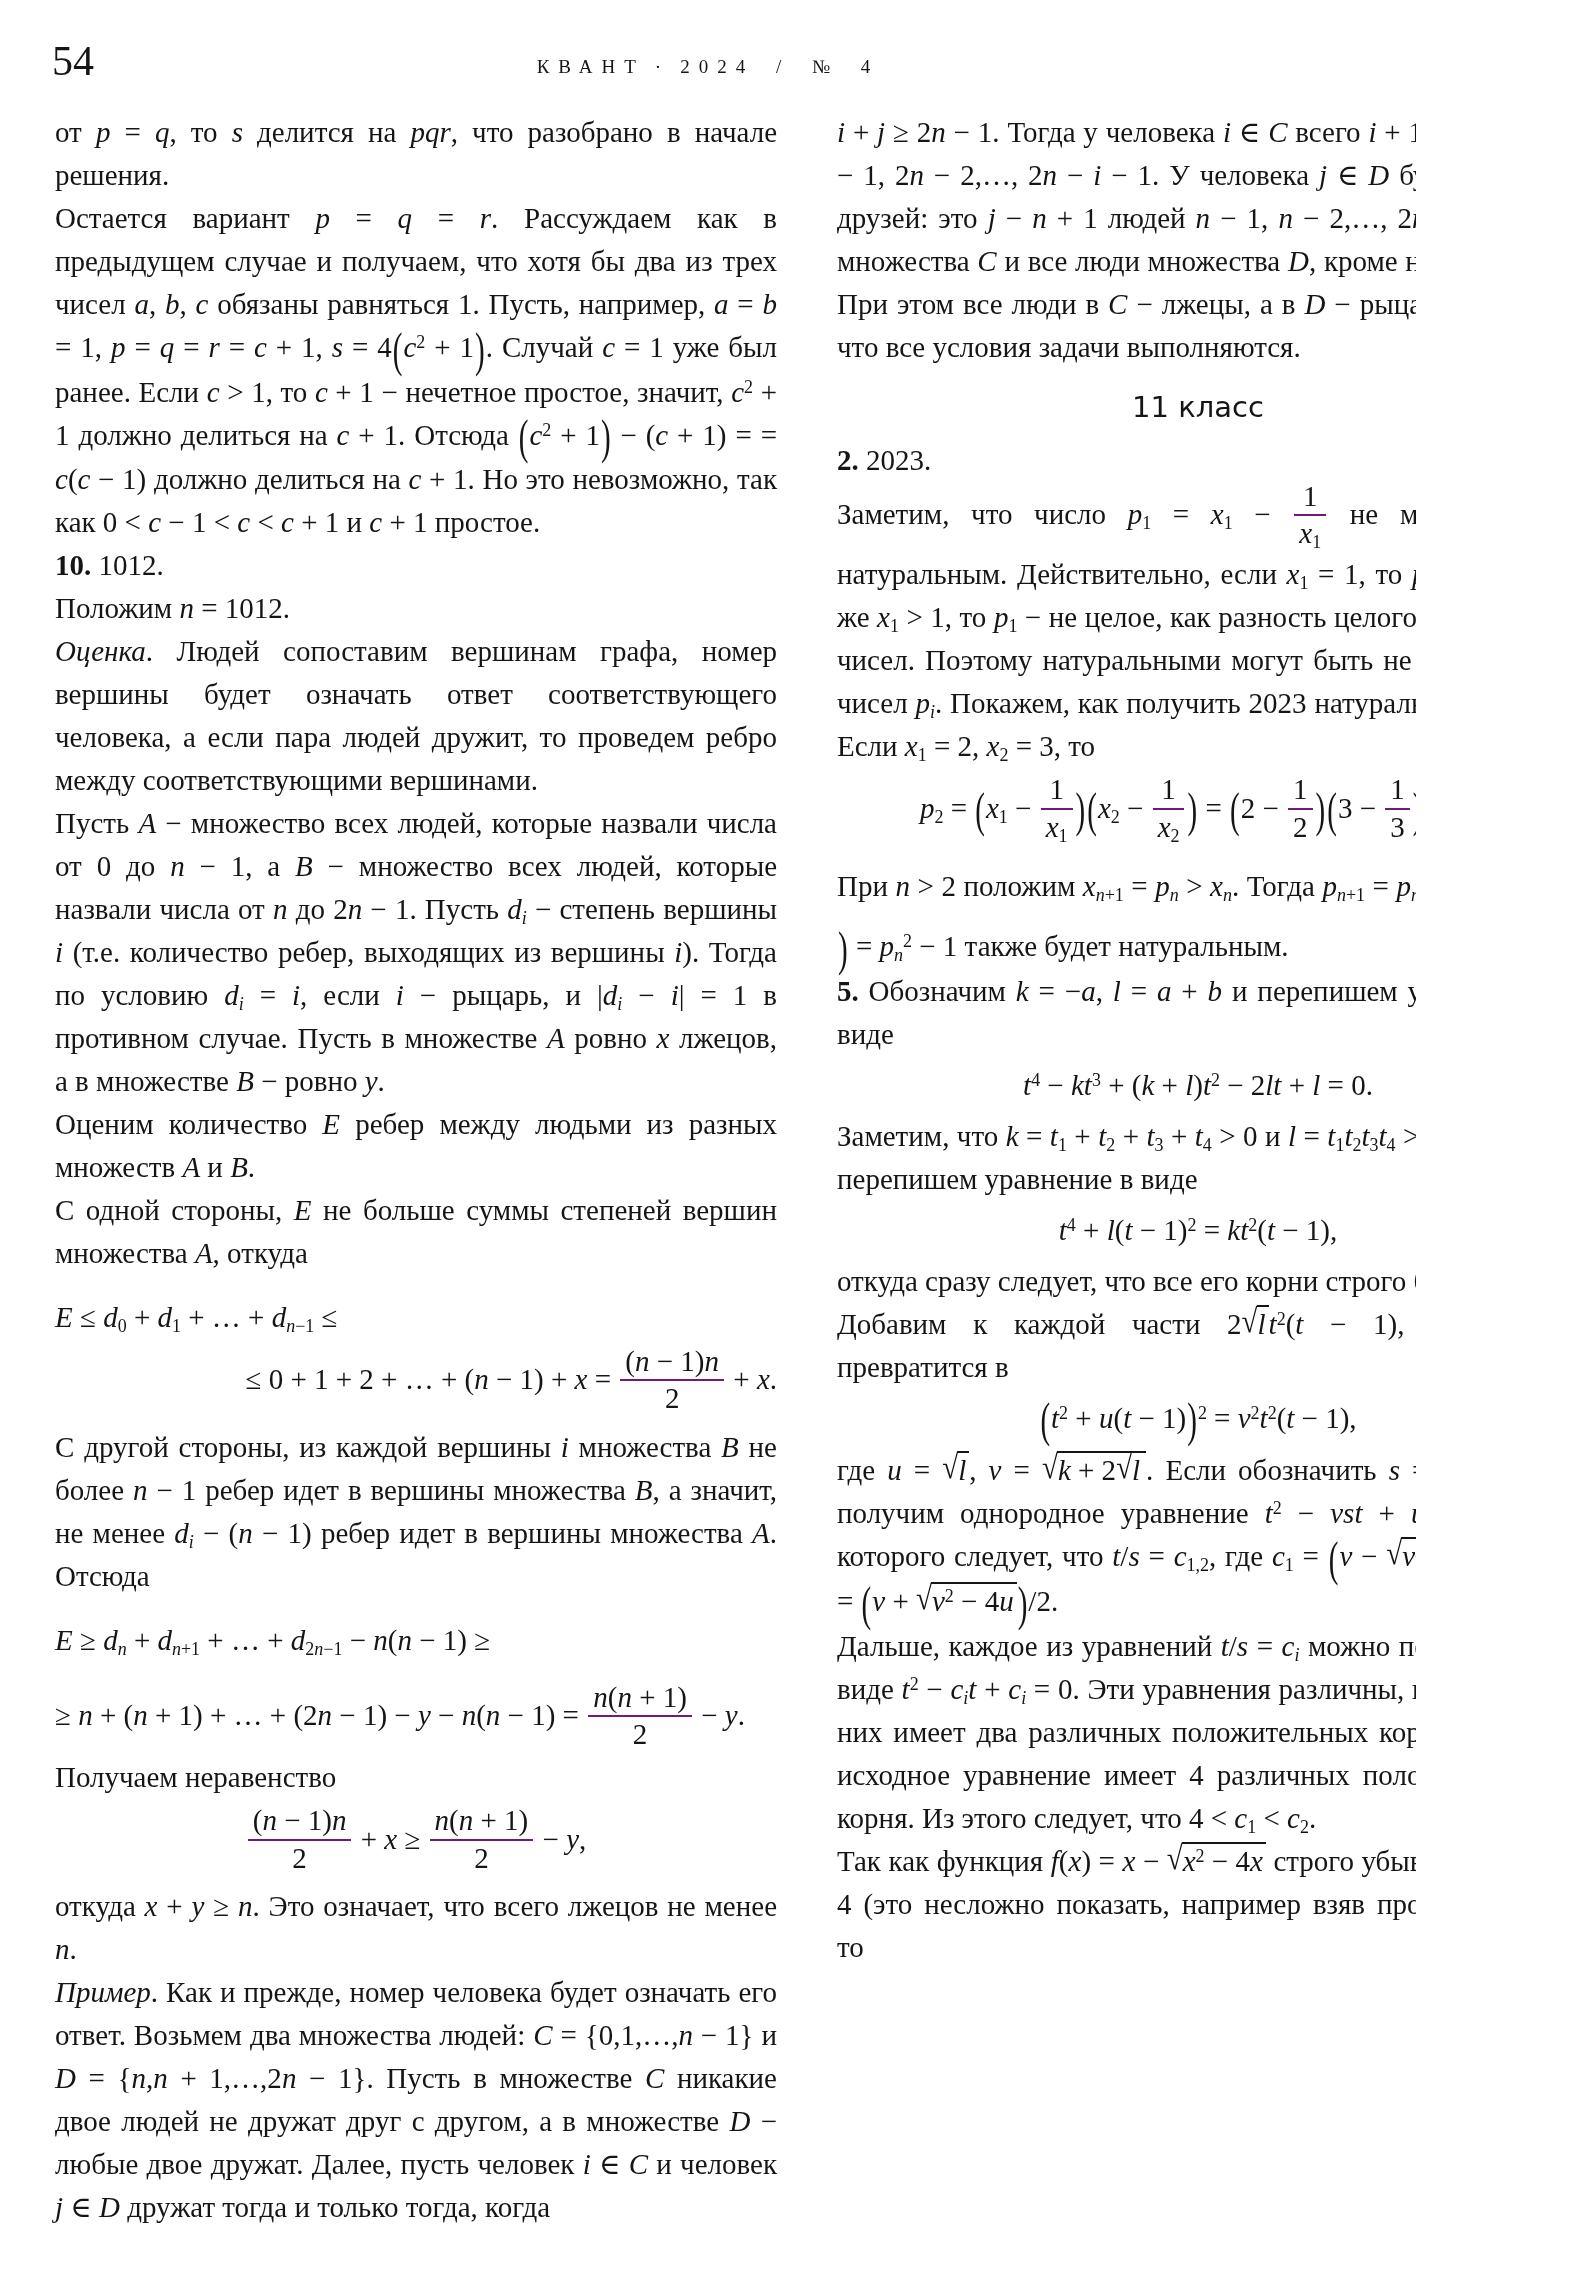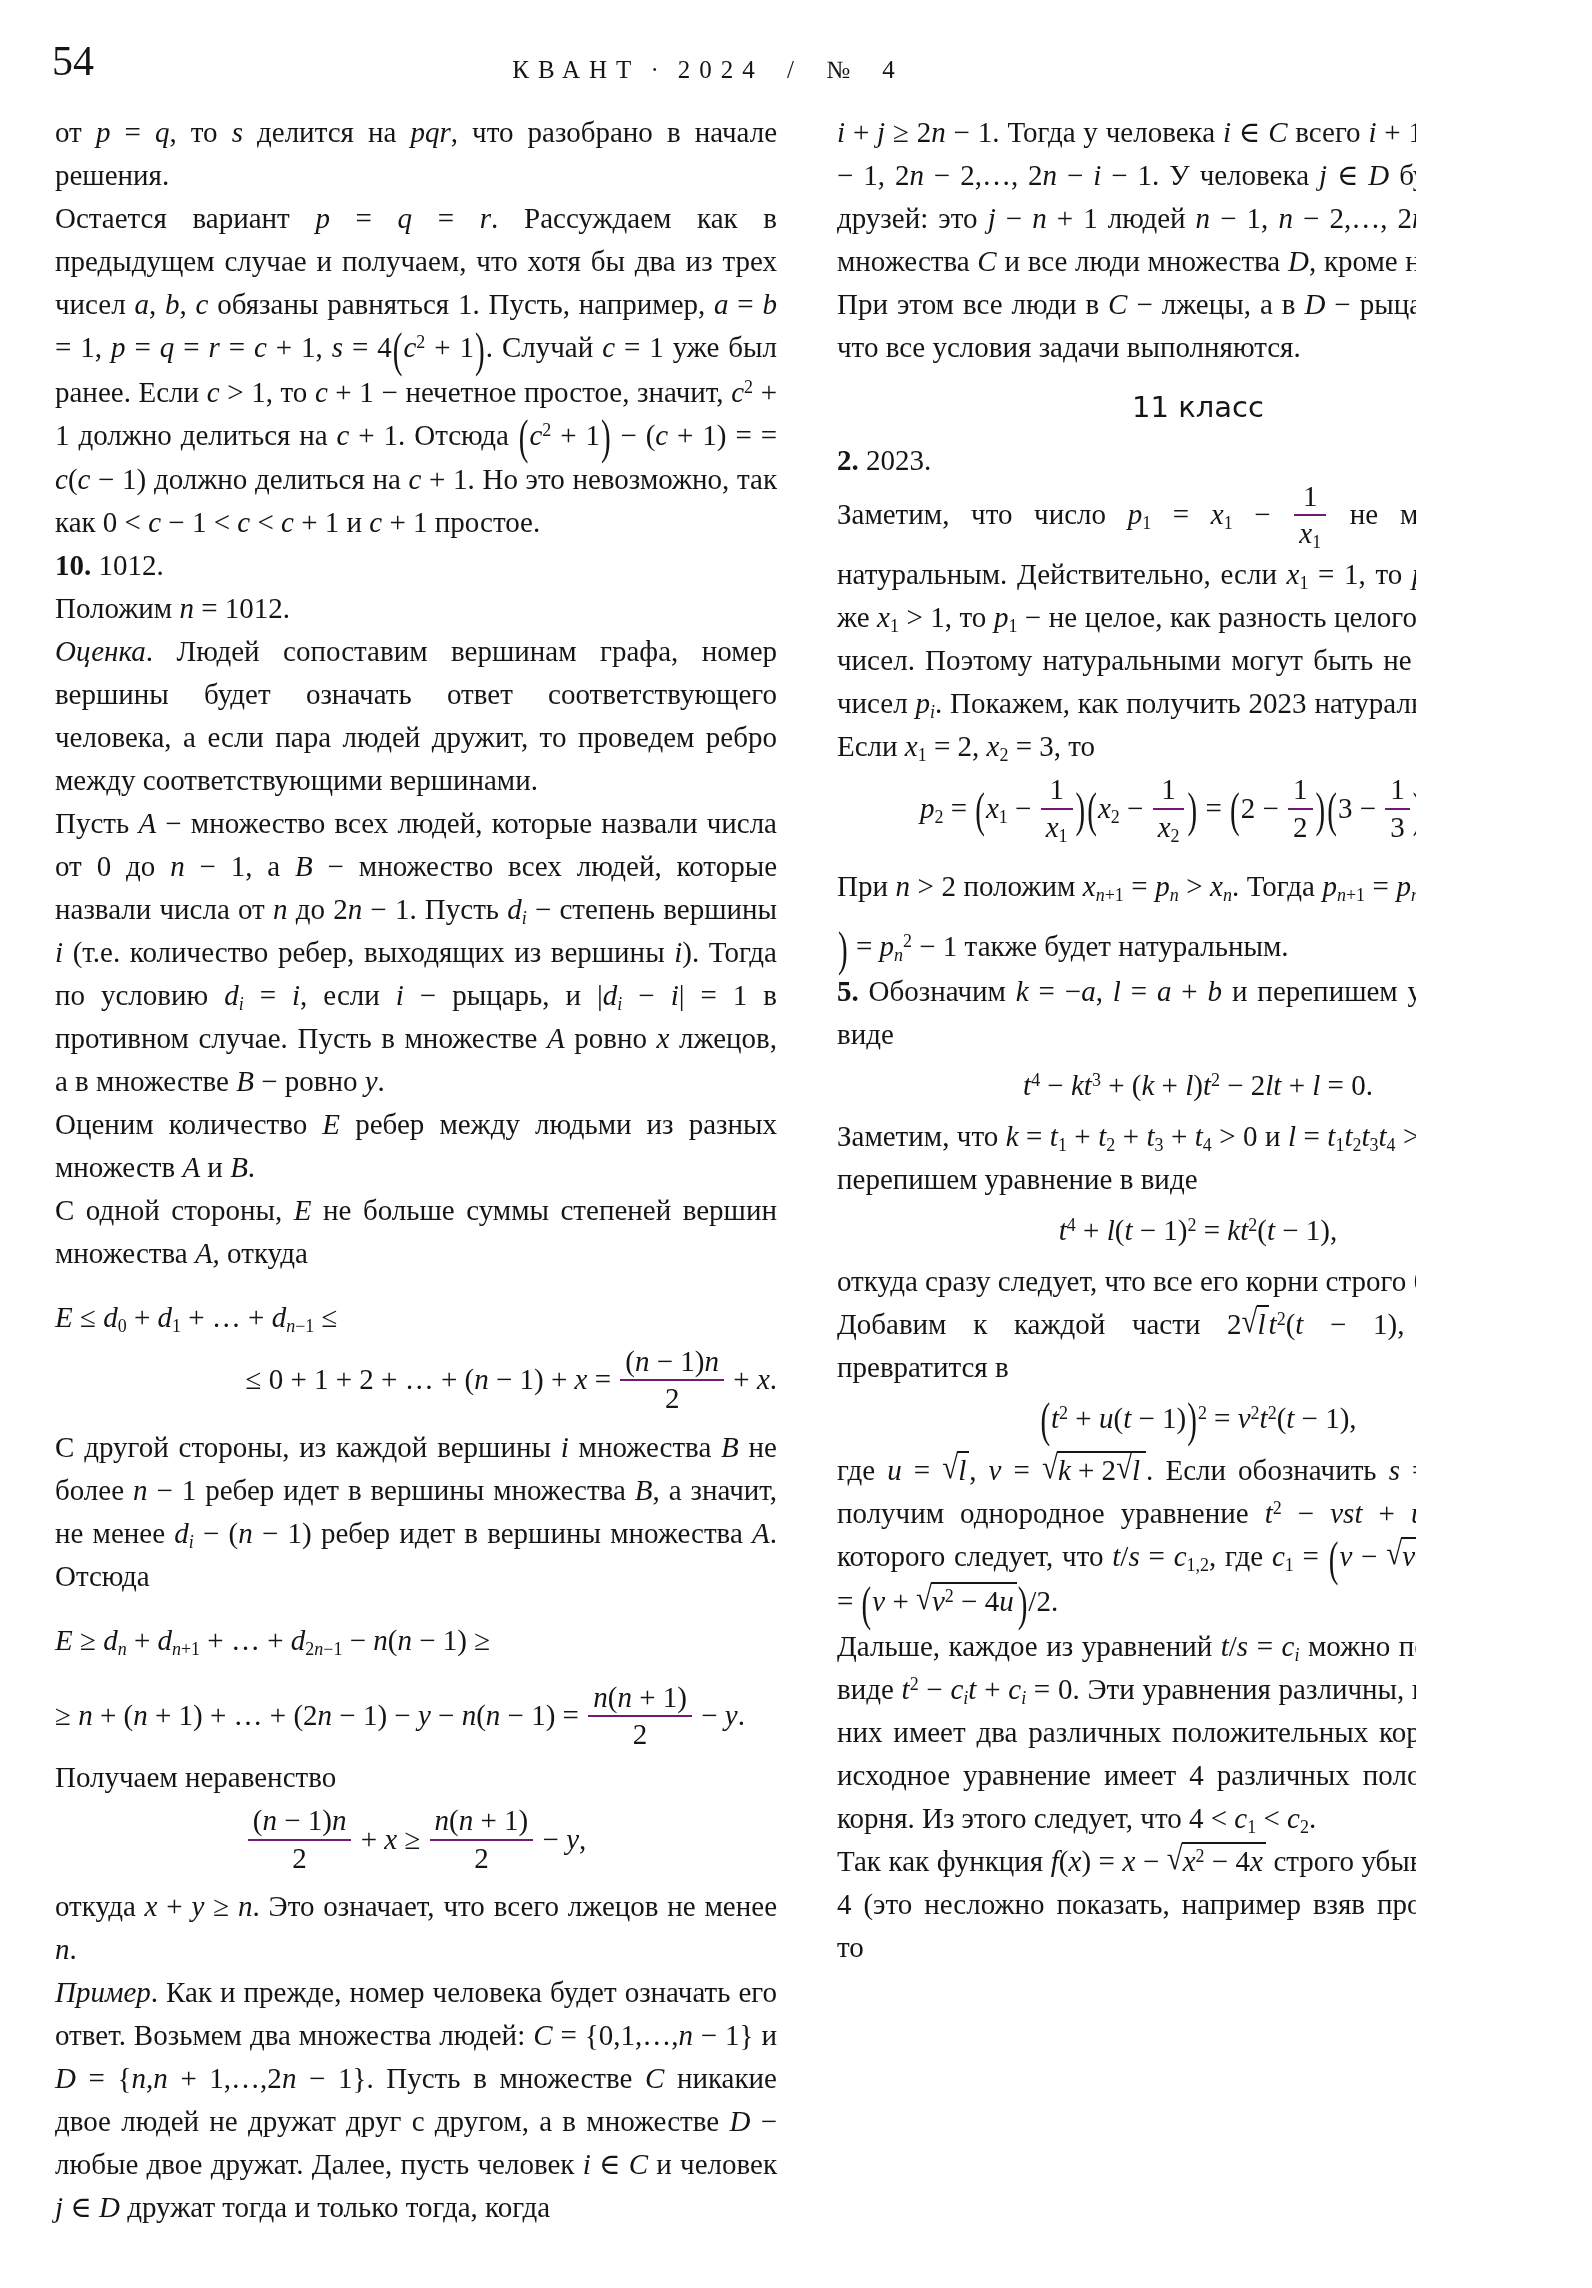--- a/index.html
+++ b/index.html
@@ -5,21 +5,21 @@
   html,body{margin:0;padding:0;}
   body{
     width:1592px;height:2289px;background:#ffffff;
     font-family:"Liberation Serif","DejaVu Serif",serif;
     color:#151515;
   }
   .page{position:relative;width:1416px;height:2289px;overflow:hidden;background:#ffffff;}
   .pageno{position:absolute;left:52px;top:40px;font-size:42px;line-height:1;}
   .jtitle{
     position:absolute;left:0;top:56px;width:100%;text-align:center;
-    font-size:25px;letter-spacing:9px;word-spacing:8px;white-space:nowrap;
+    font-size:19px;letter-spacing:9px;word-spacing:8px;white-space:nowrap;
   }
   .jtitle .sep{padding:0 10px;}
   .cols{position:absolute;left:55px;top:111px;display:flex;gap:60px;}
   .col{width:722px;flex:0 0 722px;}
   p.para{
     margin:0;text-align:justify;font-size:29px;line-height:43px;
   }
   .formula{
     font-size:29px;line-height:43px;margin:8px 0;white-space:nowrap;
   }

